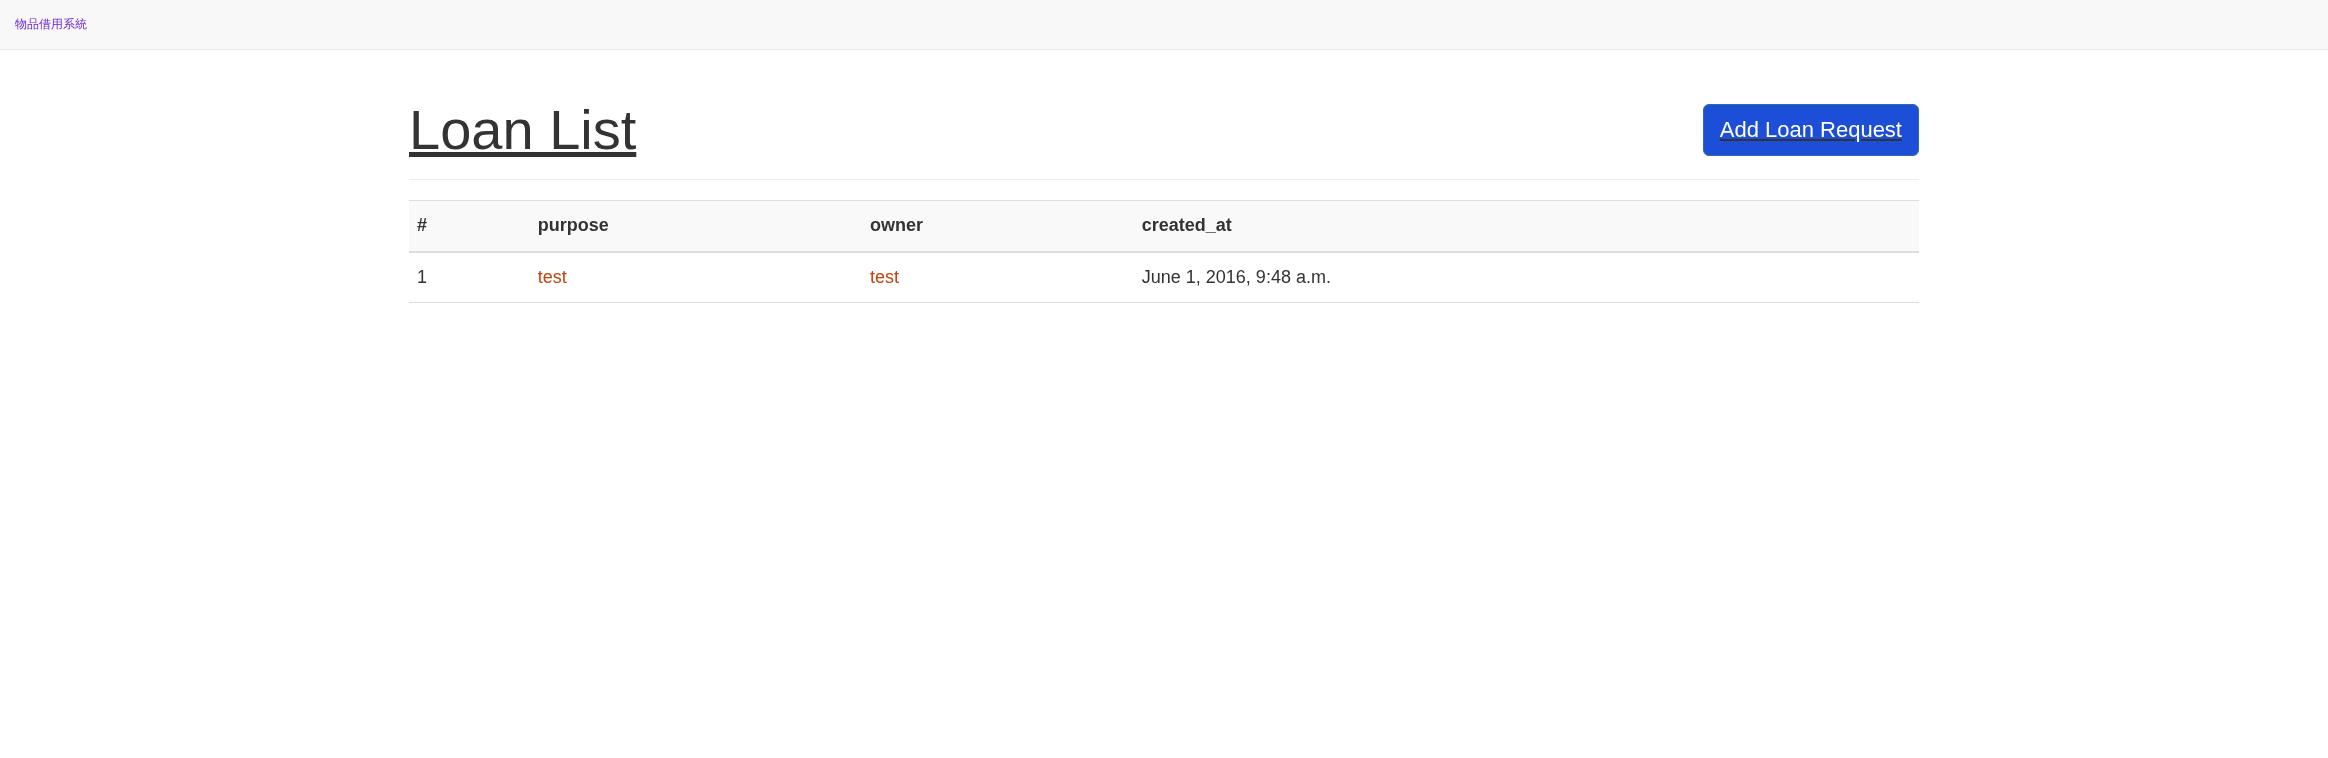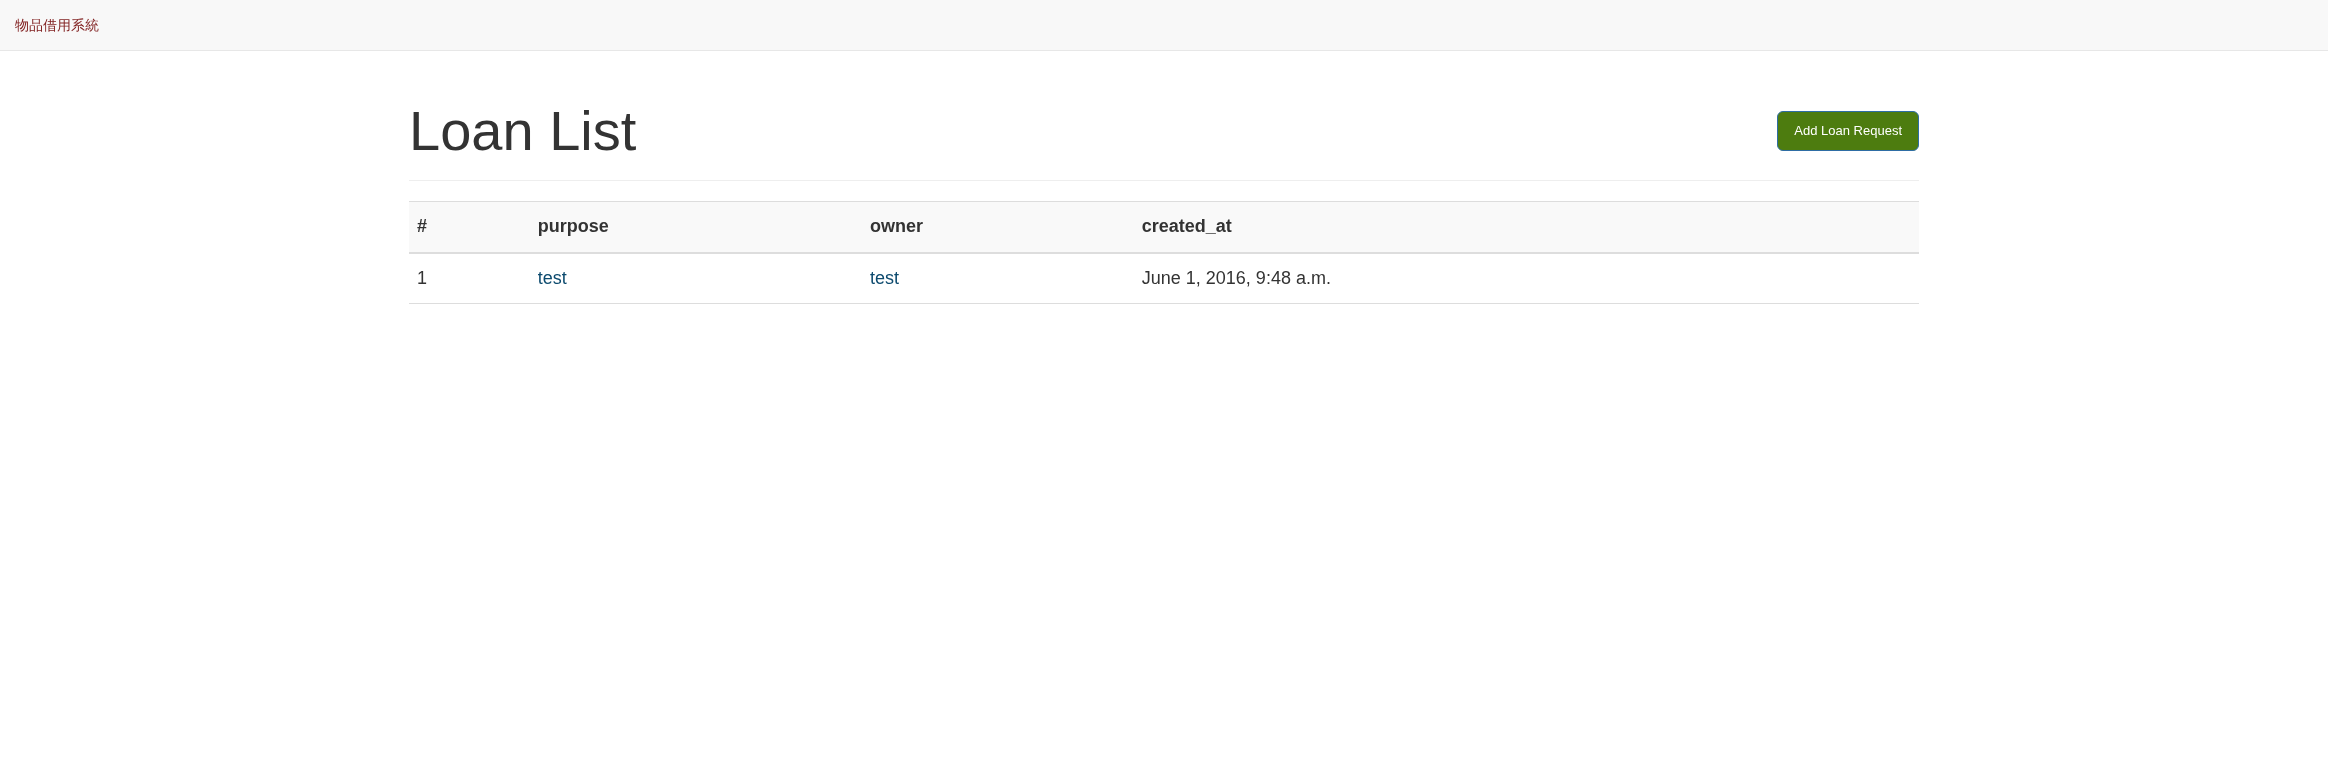--- a/index.html
+++ b/index.html
@@ -16,59 +16,60 @@
     }
     .navbar {
       background-color: #f8f8f8;
       border-bottom: 1px solid #e7e7e7;
       min-height: 50px;
       padding: 15px 15px;
       display: flex;
       align-items: center;
     }
     .navbar-brand {
-      font-size: 14px;
-      color: #7f1d1d;
+      font-size: 12px;
+      color: #6d28d9;
       text-decoration: none;
       cursor: pointer;
     }
     .container {
       padding: 0 15px;
       margin: 0 auto;
       max-width: 1540px;
     }
     .page-header {
       padding-bottom: 9px;
       margin: 40px 0 20px;
       border-bottom: 1px solid #eee;
       display: flex;
       justify-content: space-between;
       align-items: center;
+      text-decoration: underline;
     }
     .page-header h1 {
       font-size: 56px;
       font-weight: 500;
       color: #333;
       margin: 0;
     }
     .btn {
       display: inline-block;
       padding: 10px 16px;
-      font-size: 13px;
+      font-size: 22px;
       font-weight: 400;
       line-height: 1.3333333;
       text-align: center;
       white-space: nowrap;
       vertical-align: middle;
       cursor: pointer;
       border: 1px solid transparent;
       border-radius: 6px;
       text-decoration: none;
       color: #fff;
-      background-color: #4d7c0f;
+      background-color: #1d4ed8;
       border-color: #2e6da4;
     }
     .table {
       width: 100%;
       margin-bottom: 20px;
       border-collapse: collapse;
     }
     .table thead tr {
       background-color: #f9f9f9;
     }
@@ -81,21 +82,21 @@
     }
     .table thead th {
       border-bottom: 2px solid #ddd;
       font-weight: 700;
       color: #333;
     }
     .table tbody tr {
       border-bottom: 1px solid #ddd;
     }
     .table a {
-      color: #0c4a6e;
+      color: #c2410c;
       text-decoration: none;
       cursor: pointer;
     }
     .col-num {
       width: 8%;
     }
     .col-purpose {
       width: 22%;
     }
     .col-owner {

